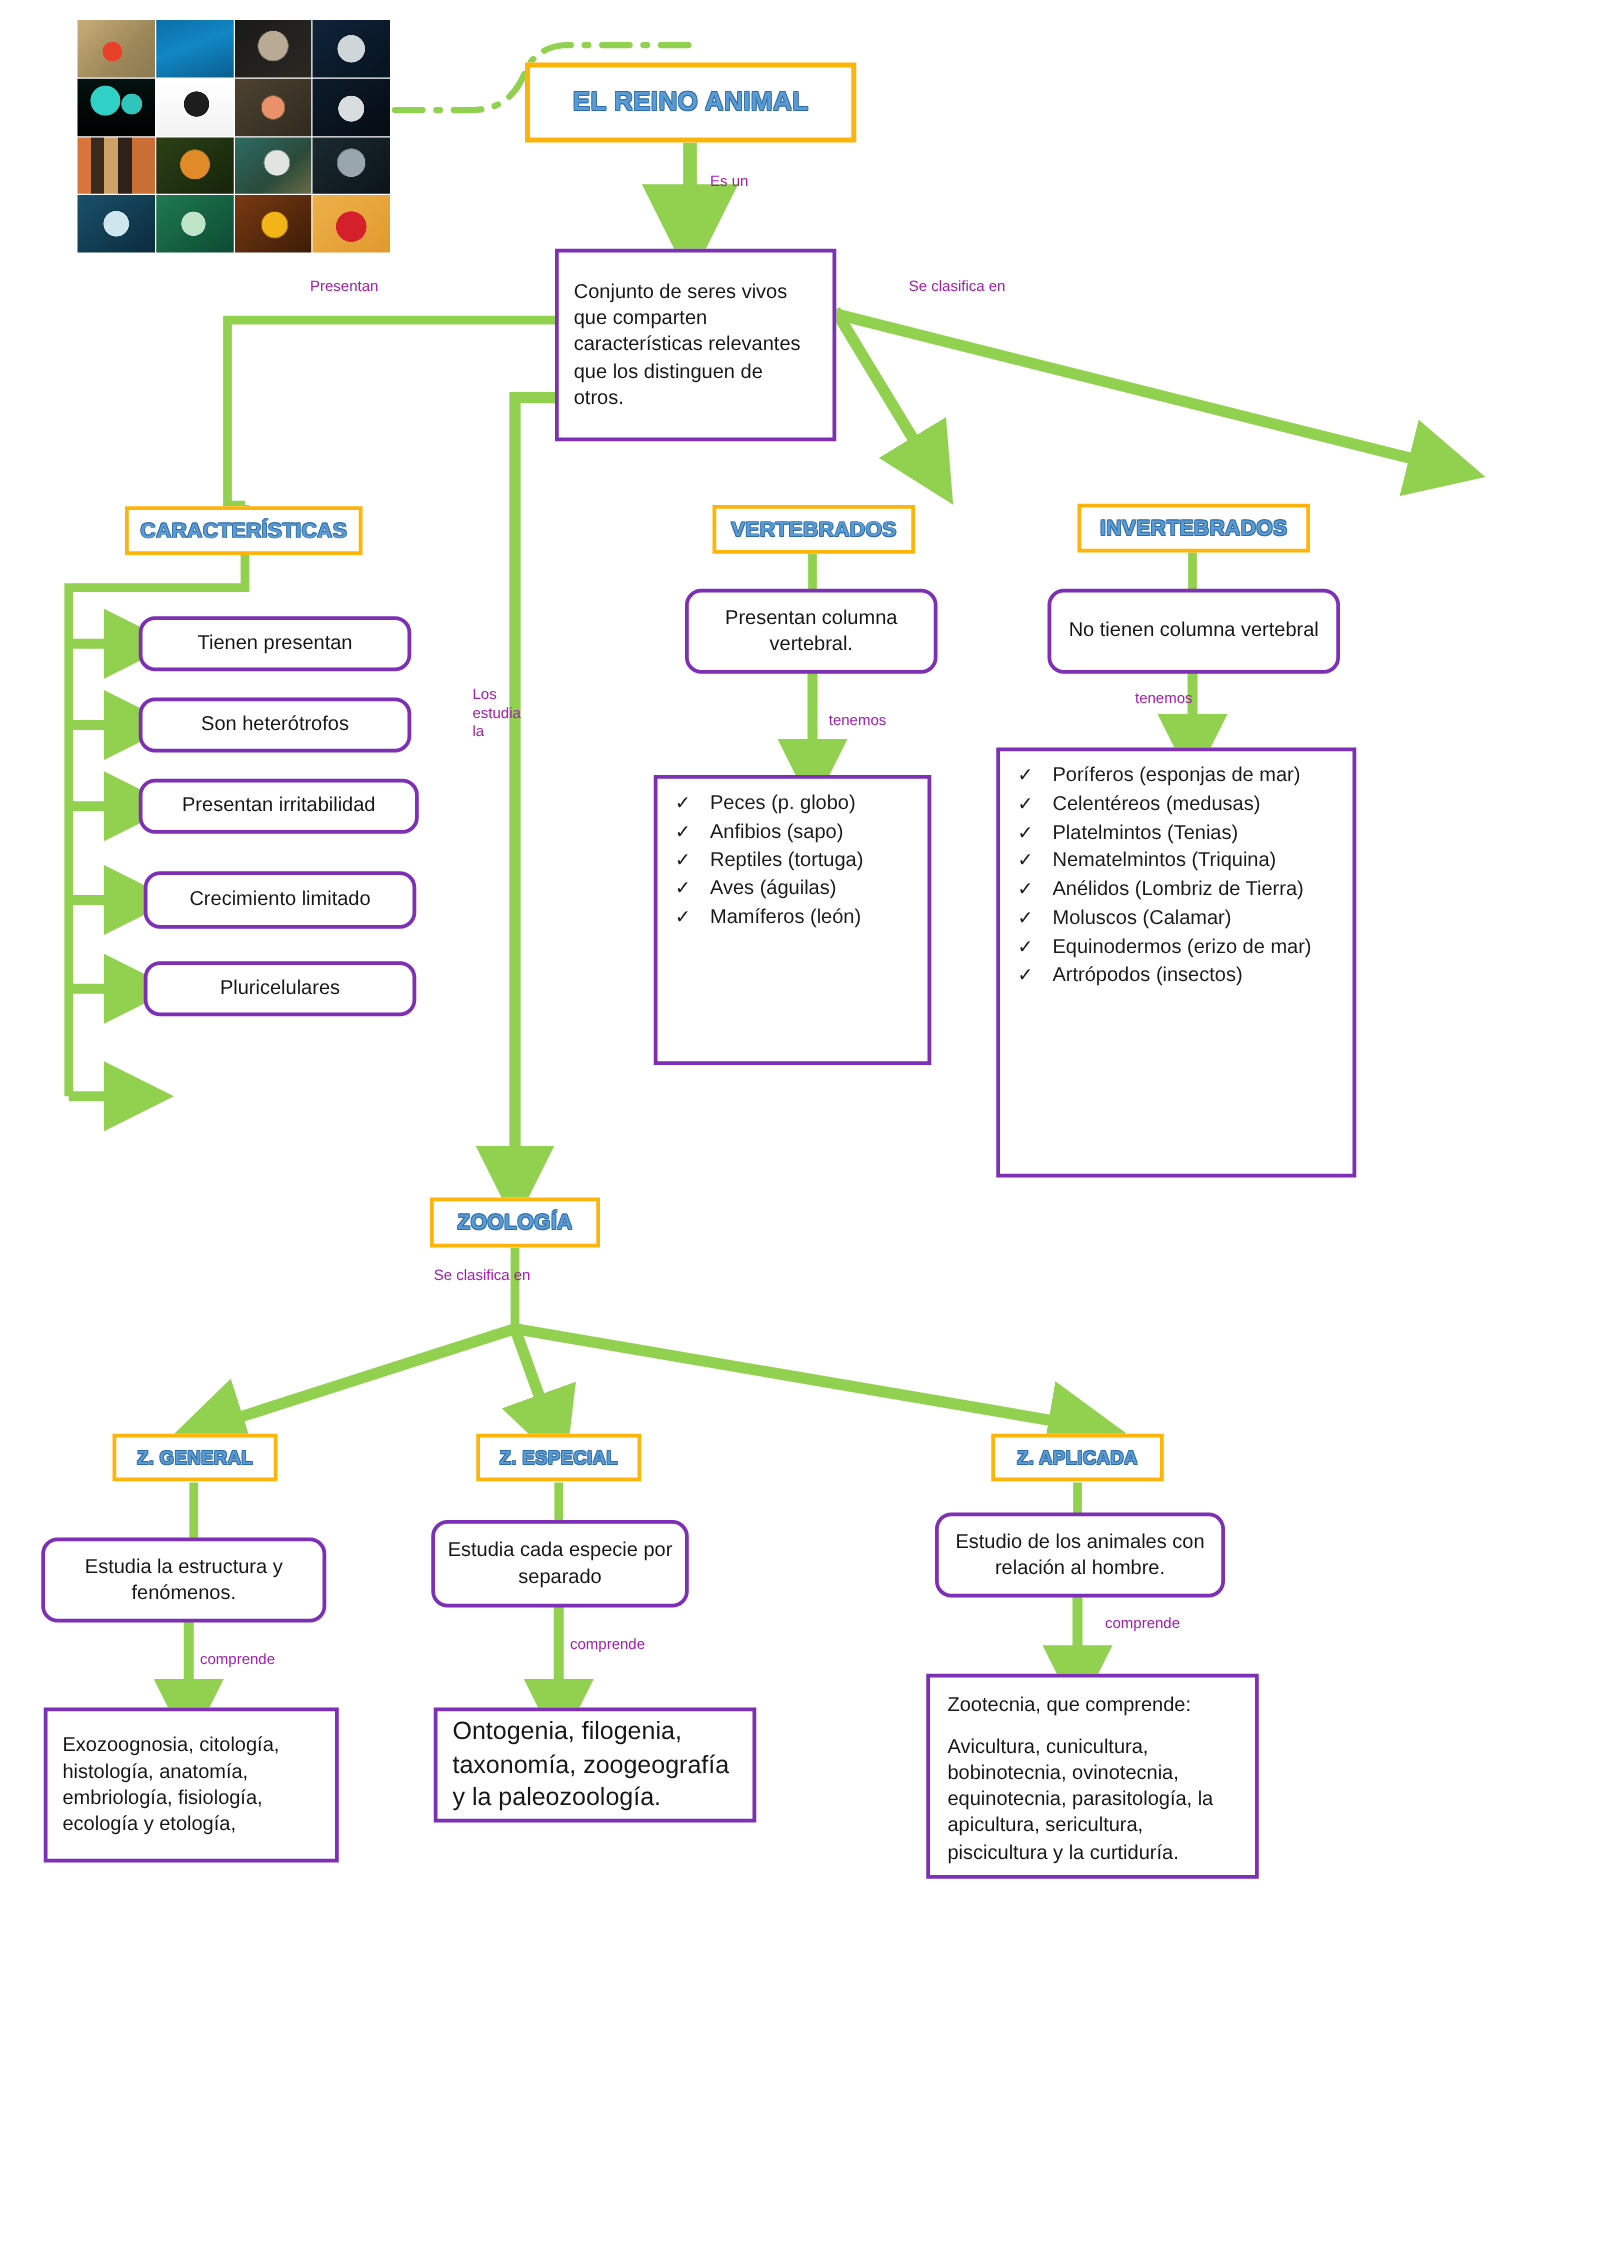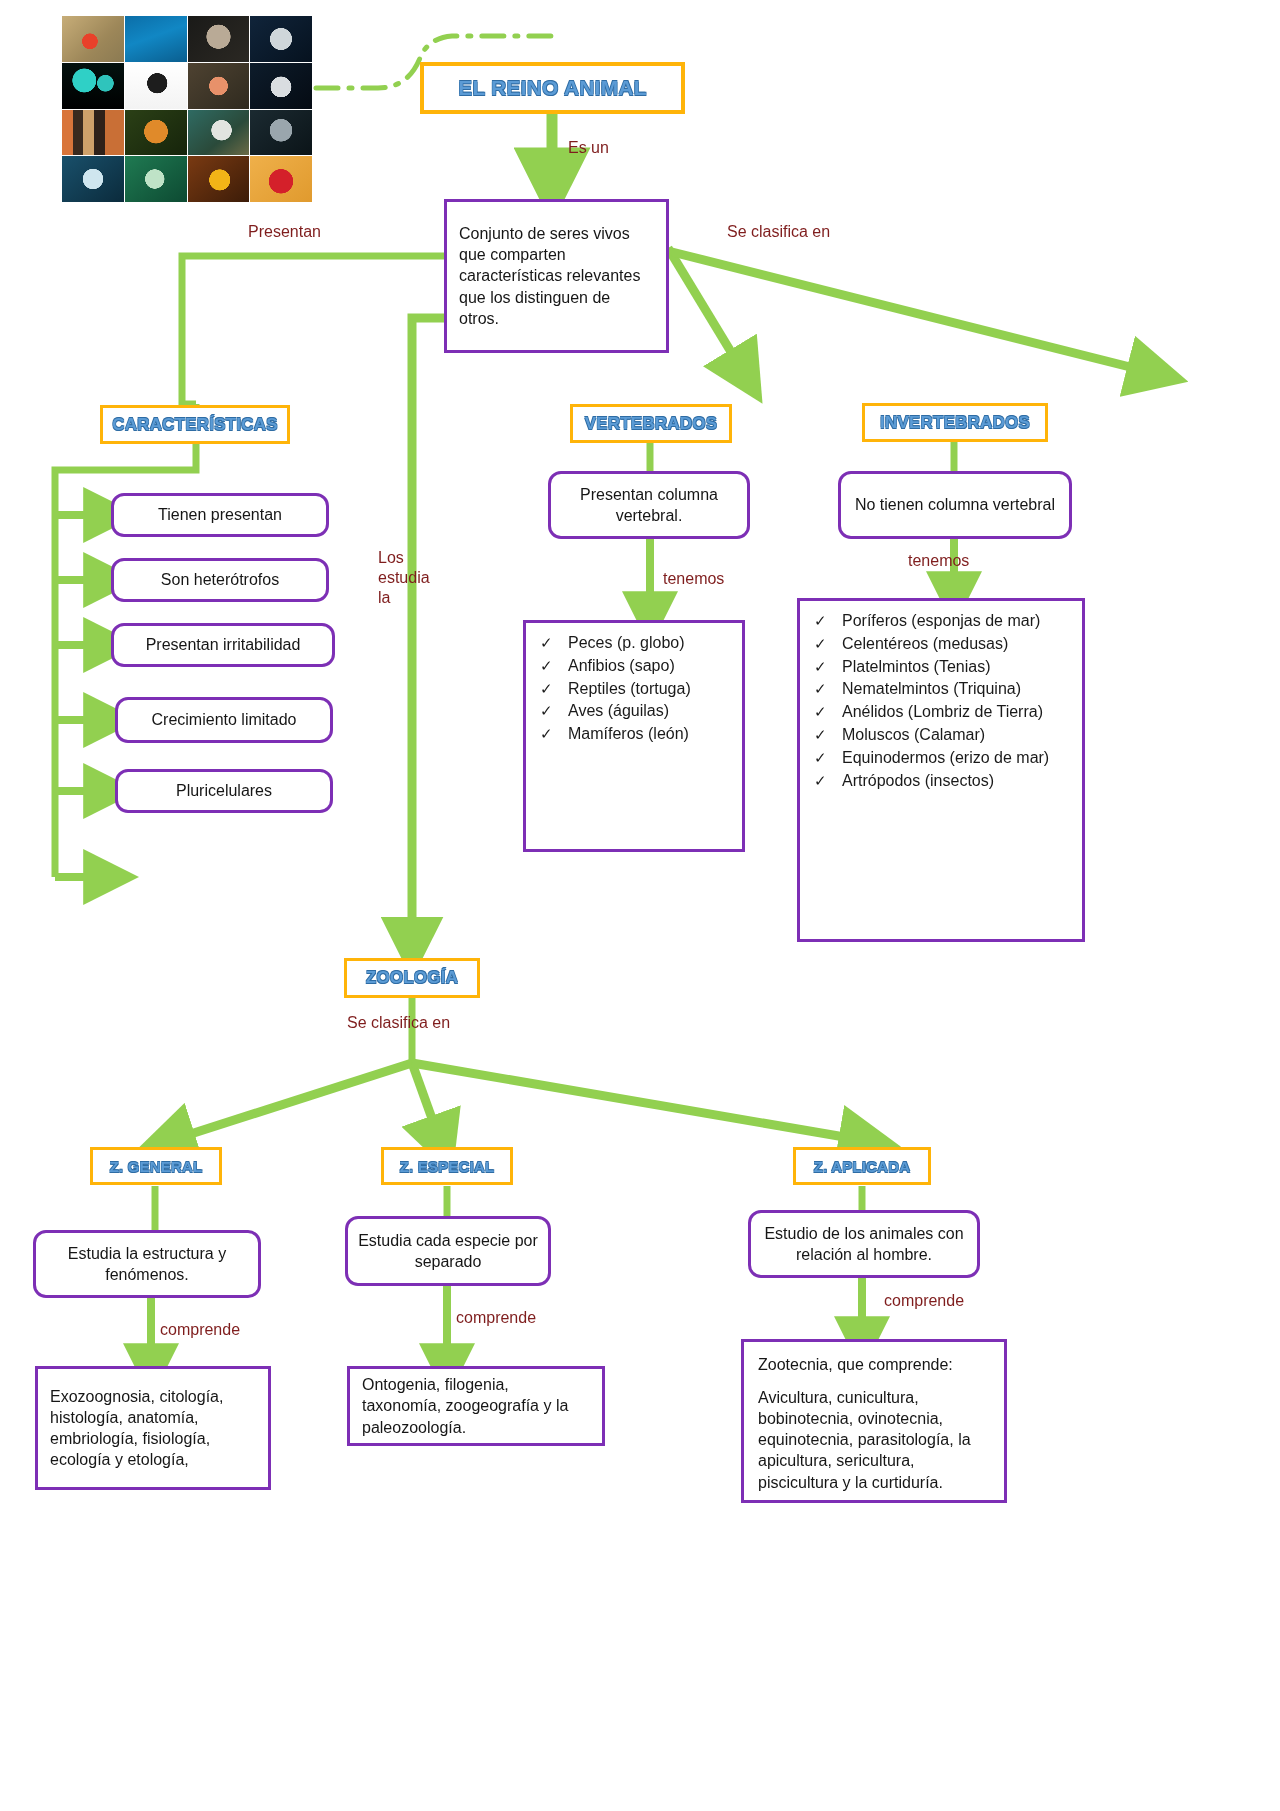--- a/index.html
+++ b/index.html
@@ -55,21 +55,21 @@
     padding:10px 10px 10px 8px;box-sizing:border-box;
     font-size:16px;line-height:1.30;
   }
   .listbox ul{list-style:none;margin:0;padding:0;}
   .listbox li{
     position:relative;padding-left:34px;margin:0 0 2px 0;
   }
   .listbox li .ck{position:absolute;left:6px;top:0;font-size:15px;}
 
   .edge-label{
-    position:absolute;font-size:16px;color:#7f1d1d;white-space:pre-line;
+    position:absolute;font-size:12px;color:#a21caf;white-space:pre-line;
     line-height:1.25;
   }
 
   
   .collage{
     position:absolute;left:62px;top:16px;width:250px;height:186px;
     display:grid;grid-template-columns:repeat(4,1fr);grid-template-rows:repeat(4,1fr);
     gap:1px;background:#ffffff;
   }
   .collage div{width:100%;height:100%;}
@@ -217,21 +217,21 @@
       radial-gradient(circle at 48% 50%, #bfe3c7 0 24%, transparent 25%),
       linear-gradient(140deg,#1f7a52,#0d4a32)"></div>
     <div style="background:
       radial-gradient(circle at 52% 52%, #f2b417 0 26%, transparent 27%),
       linear-gradient(140deg,#7a3a12,#3c1c08)"></div>
     <div style="background:
       radial-gradient(circle at 50% 55%, #d4202a 0 30%, transparent 31%),
       linear-gradient(140deg,#efb04a,#e09a2e)"></div>
   </div>
 
-  <div class="node hdr title" style="left:420px;top:62px;width:265px;height:52px;">
+  <div class="node hdr title" style="left:420px;top:50px;width:265px;height:64px;">
     <span>EL REINO ANIMAL</span>
   </div>
 
   <div class="node pbox sq left" style="left:444px;top:186px;width:225px;height:154px;font-size:16px;padding:8px 12px;margin-top:13px;">
     <span>Conjunto de seres vivos que comparten características relevantes que los distinguen de otros.</span>
   </div>
 
   <div class="edge-label" style="left:568px;top:138px;">Es un</div>
   <div class="edge-label" style="left:248px;top:222px;">Presentan</div>
   <div class="edge-label" style="left:727px;top:222px;">Se clasifica en</div>
@@ -313,21 +313,21 @@
   <div class="node pbox sq left" style="left:35px;top:1366px;width:236px;height:124px;font-size:16px;padding:8px 12px;">
     <span>Exozoognosia, citología, histología, anatomía, embriología, fisiología, ecología y etología,</span>
   </div>
 
   <div class="node hdr small" style="left:381px;top:1147px;width:132px;height:38px;">
     <span>Z. ESPECIAL</span>
   </div>
   <div class="node pbox round" style="left:345px;top:1216px;width:206px;height:70px;">
     <span>Estudia cada especie por separado</span>
   </div>
-  <div class="node pbox sq left" style="left:347px;top:1366px;width:258px;height:80px;font-size:16px;padding:8px 12px;">
+  <div class="node pbox sq left" style="left:347px;top:1366px;width:258px;height:92px;font-size:20px;padding:8px 12px;">
     <span>Ontogenia, filogenia, taxonomía, zoogeografía y la paleozoología.</span>
   </div>
 
   <div class="node hdr small" style="left:793px;top:1147px;width:138px;height:38px;">
     <span>Z. APLICADA</span>
   </div>
   <div class="node pbox round" style="left:748px;top:1210px;width:232px;height:68px;">
     <span>Estudio de los animales con relación al hombre.</span>
   </div>
   <div class="node pbox sq left txtbox" style="left:741px;top:1339px;width:266px;height:164px;font-size:16px;padding:12px 14px;display:block;">

